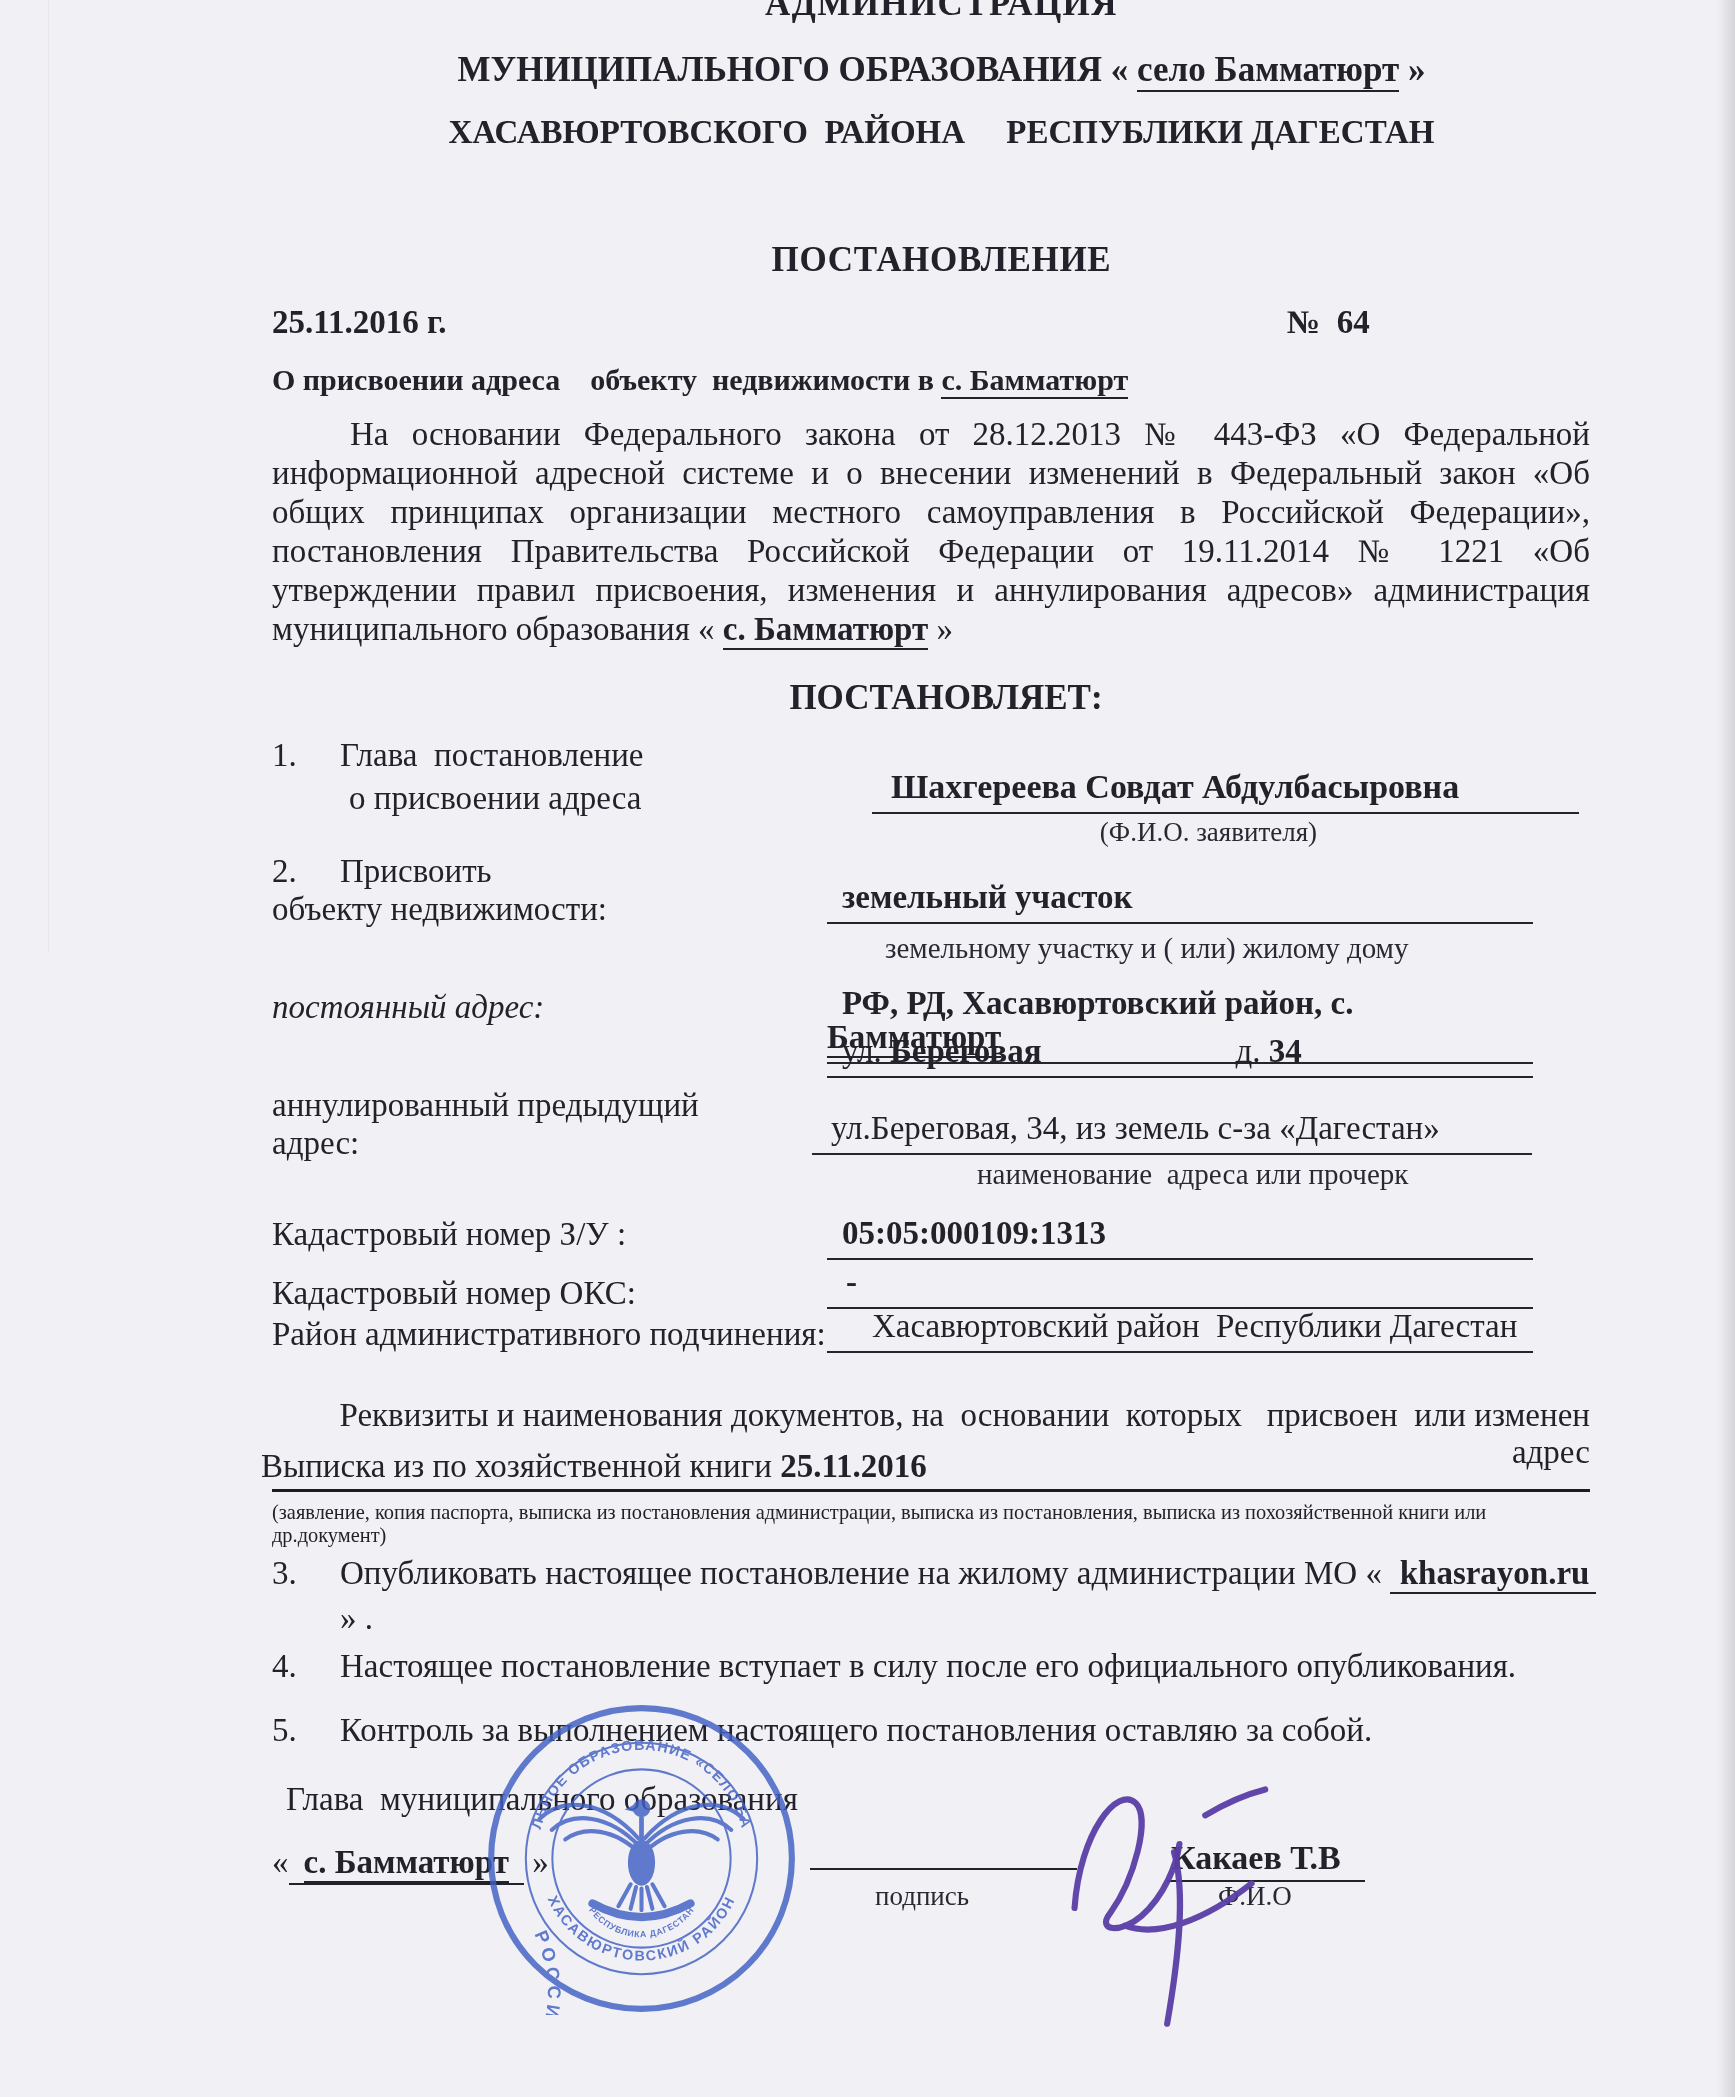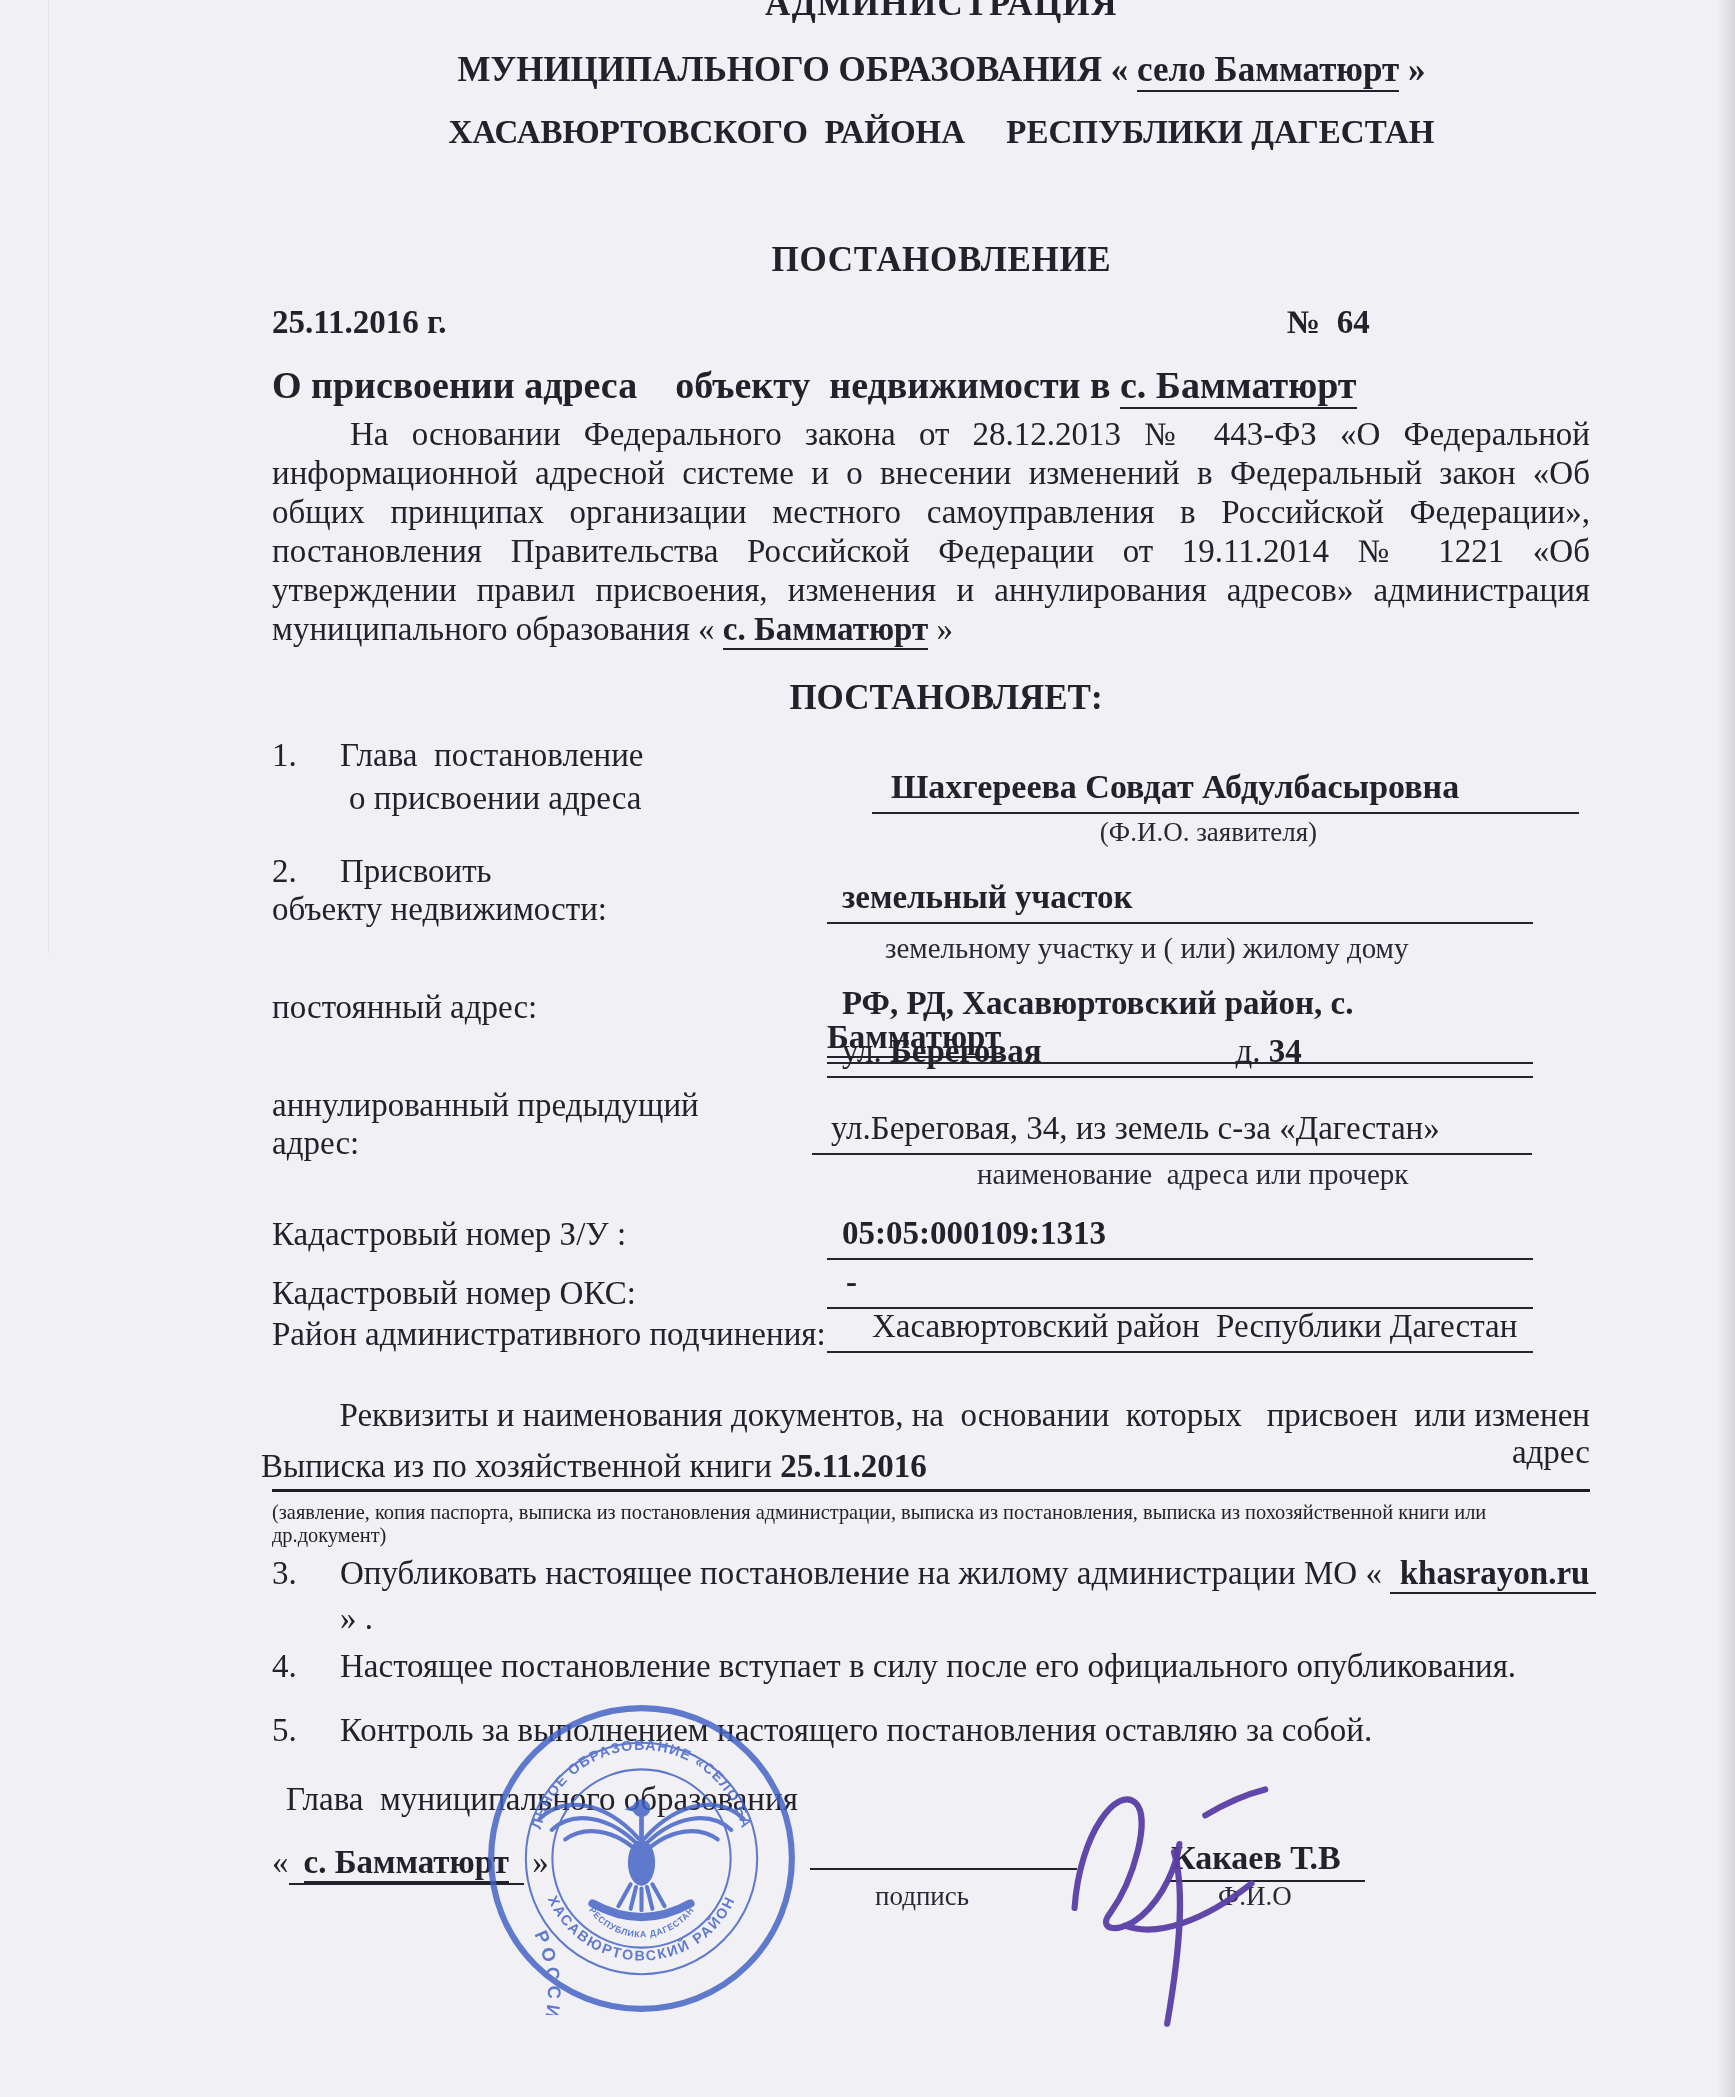--- a/index.html
+++ b/index.html
@@ -49,21 +49,21 @@
 
   <div class="abs hdr h1">АДМИНИСТРАЦИЯ</div>
   <div class="abs hdr h2"><span>МУНИЦИПАЛЬНОГО ОБРАЗОВАНИЯ « </span><span class="u">село Бамматюрт</span><span> »</span></div>
   <div class="abs hdr doctitle">ПОСТАНОВЛЕНИЕ</div>
 
   <div class="abs hdr h3">ХАСАВЮРТОВСКОГО  РАЙОНА     РЕСПУБЛИКИ ДАГЕСТАН</div>
 
   <div class="abs b t48" style="left:272px;top:303px;">25.11.2016 г.</div>
   <div class="abs b t48 pre" style="left:1287px;top:303px;">№  64</div>
 
-  <div class="abs b pre" style="left:272px;top:363px;font-size:38px;"><span>О присвоении адреса    объекту  недвижимости в </span><span class="u">с. Бамматюрт</span></div>
+  <div class="abs b pre" style="left:272px;top:363px;font-size:30px;"><span>О присвоении адреса    объекту  недвижимости в </span><span class="u">с. Бамматюрт</span></div>
 
   <div class="abs preamble">
     <div class="pl pl-first">На основании Федерального закона от 28.12.2013 № 443-ФЗ «О Федеральной</div>
     <div class="pl">информационной адресной системе и о внесении изменений в Федеральный закон «Об</div>
     <div class="pl">общих принципах организации местного самоуправления в Российской Федерации»,</div>
     <div class="pl">постановления Правительства Российской Федерации от 19.11.2014 № 1221 «Об</div>
     <div class="pl">утверждении правил присвоения, изменения и аннулирования адресов» администрация</div>
     <div class="pl-last"><span>муниципального образования « </span><span class="b u">с. Бамматюрт</span><span> »</span></div>
   </div>
 
@@ -75,21 +75,21 @@
   <div class="abs valuebox" style="left:872px;top:770px;width:707px;"><span class="b" style="padding-left:19px;font-size:34px;">Шахгереева Совдат Абдулбасыровна</span></div>
   <div class="abs cap" style="left:1062px;top:817px;width:293px;text-align:center;font-size:27px;">(Ф.И.О. заявителя)</div>
 
   <div class="abs num" style="left:272px;top:853px;">2.</div>
   <div class="abs itemtext" style="left:340px;top:853px;">Присвоить</div>
 
   <div class="abs label" style="left:272px;top:891px;">объекту недвижимости:</div>
   <div class="abs valuebox" style="left:827px;top:880px;width:706px;"><span class="b" style="padding-left:15px;">земельный участок</span></div>
   <div class="abs cap" style="left:885px;top:932px;">земельному участку и ( или) жилому дому</div>
 
-  <div class="abs label" style="left:272px;top:989px;">постоянный адрес:</div>
+  <div class="abs label" style="left:272px;top:989px;font-style:italic;">постоянный адрес:</div>
   <div class="abs valuebox" style="left:827px;top:986px;width:706px;"><span class="b" style="padding-left:15px;">РФ, РД, Хасавюртовский район, с. </span><span class="b u">Бамматюрт</span></div>
   <div class="abs valuebox" style="left:827px;top:1034px;width:706px;"><span style="padding-left:15px;">ул. </span><span class="b">Береговая</span><span style="display:inline-block;width:194px;"></span><span>д. </span><span class="b">34</span></div>
 
   <div class="abs label" style="left:272px;top:1087px;">аннулированный предыдущий</div>
   <div class="abs label" style="left:272px;top:1125px;">адрес:</div>
   <div class="abs valuebox" style="left:812px;top:1111px;width:720px;"><span style="padding-left:19px;">ул.Береговая, 34, из земель с-за «Дагестан»</span></div>
   <div class="abs cap" style="left:977px;top:1158px;">наименование  адреса или прочерк</div>
 
   <div class="abs label" style="left:272px;top:1216px;">Кадастровый номер З/У :</div>
   <div class="abs valuebox" style="left:827px;top:1216px;width:706px;"><span class="b" style="padding-left:15px;">05:05:000109:1313</span></div>

